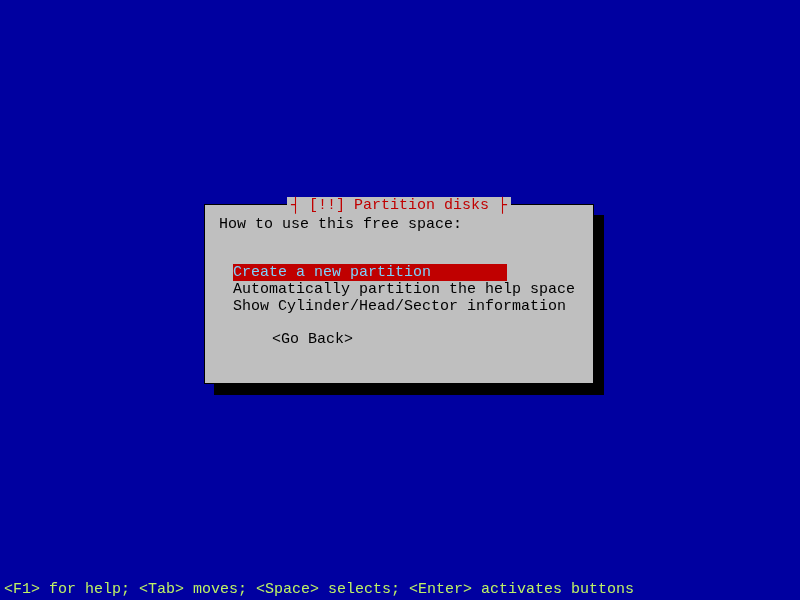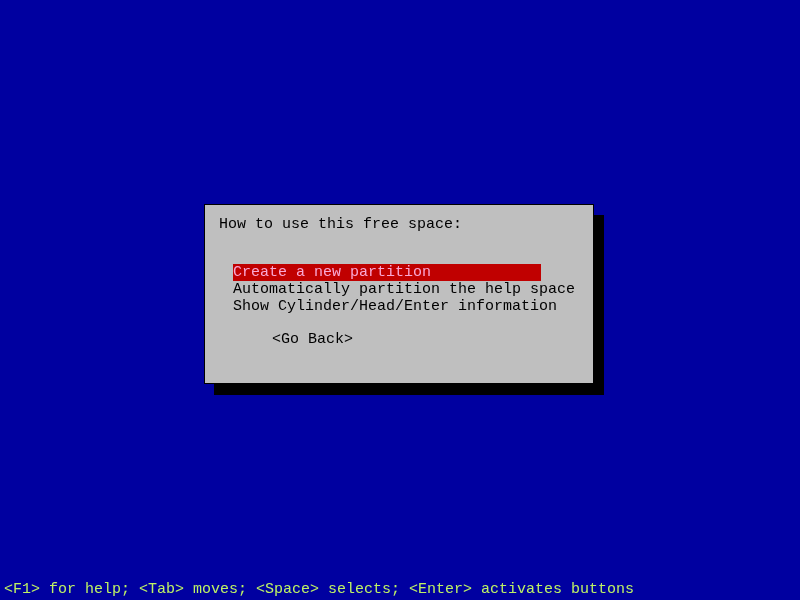--- a/index.html
+++ b/index.html
@@ -57,47 +57,50 @@
       margin-left: 14px;
       margin-bottom: 16px;
     }
     .menu-option {
       line-height: 17px;
       cursor: pointer;
       white-space: nowrap;
     }
     .menu-option.selected {
       background-color: #c00000;
-      color: #f9a8d4;
+      color: #7dd3fc;
       display: inline-block;
-      padding-right: 110px;
+      padding-right: 76px;
       font-family: Liberation Mono, monospace;
     }
     .go-back {
       margin-left: 53px;
       cursor: pointer;
     }
     .help-bar {
       position: absolute;
       bottom: 2px;
       left: 4px;
       color: #bef264;
       font-size: 15px;
     }
   </style>
 </head>
 <body>
 
 <div class="dialog-shadow"></div>
 
 <div class="dialog">
+  <div class="dialog-title-container">
+    <span class="dialog-title">┤ [!!] Partition disks ├</span>
+  </div>
   <div class="dialog-content">
     <div class="prompt-text">How to use this free space:</div>
     <div class="menu-options">
       <div class="menu-option selected">Create a new partition</div>
       <div class="menu-option">Automatically partition the help space</div>
-      <div class="menu-option">Show Cylinder/Head/Enter information</div>
+      <div class="menu-option">Show Cylinder/Head/Sector information</div>
     </div>
     <div class="go-back">&lt;Go Back&gt;</div>
   </div>
 </div>
 
 <div class="help-bar">&lt;F1&gt; for help; &lt;Tab&gt; moves; &lt;Space&gt; selects; &lt;Enter&gt; activates buttons</div>
 
 </body></html>

